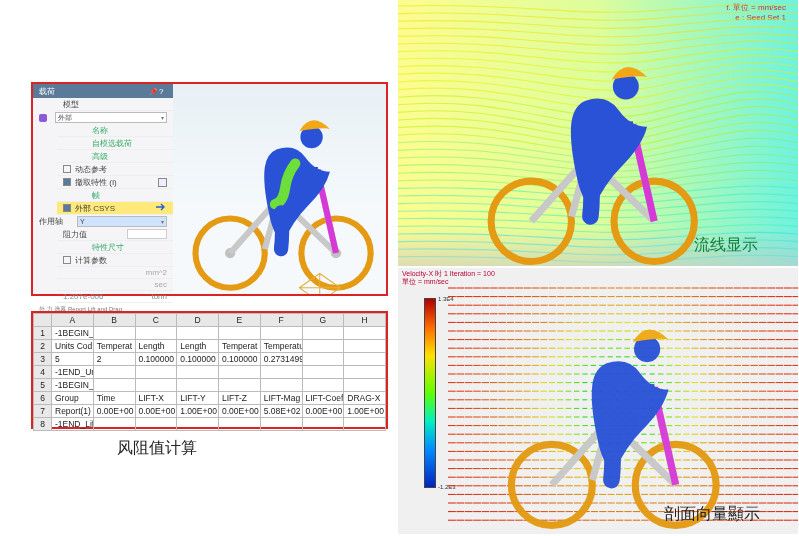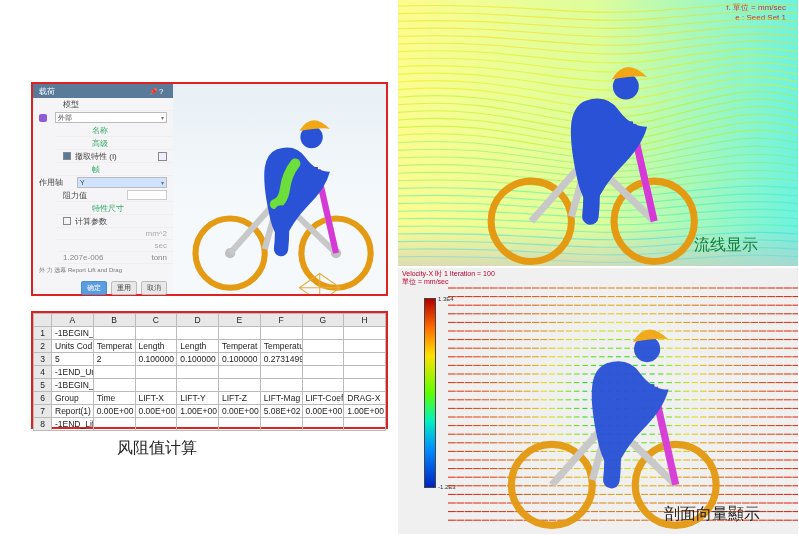--- a/index.html
+++ b/index.html
@@ -88,27 +88,41 @@
       <span>模型</span>
     </div>
     <div class="prop-combo">
       <span style="width:8px;height:8px;background:#8e5bd6;border-radius:2px;margin-right:4px"></span>
       <div class="cb">
         <span>外部</span>
         <span class="arr">▾</span>
       </div>
     </div>
     <div class="prop-row sec">名称</div>
+    <div class="prop-row sec">自模选载荷</div>
     <div class="prop-row sec">高级</div>
+    <div class="prop-row">
+      <span class="chk"></span>
+      <span>动态参考</span>
+    </div>
     <div class="prop-row">
       <span class="chk on"></span>
       <span>撤取特性 (I)</span>
       <span style="margin-left:auto;width:9px;height:9px;border:1px solid #888;background:#eef"></span>
     </div>
     <div class="prop-row sec">帧</div>
+    <div class="prop-row yellow-row">
+      <span class="chk on"></span>
+      <span>外部 CSYS</span>
+      <span style="margin-left:auto">
+        <svg width="12" height="9">
+            <path d="M1 4 h7 M6 1 l3 3 -3 3" stroke="#2a5cd6" fill="none" stroke-width="1.4"></path>
+          </svg>
+      </span>
+    </div>
     <div class="prop-combo">
       <span style="width:34px">作用轴</span>
       <div class="cb" style="background:#cfe3ff">
         <span>Y</span>
         <span class="arr">▾</span>
       </div>
     </div>
     <div class="prop-row">
       <span>阻力值</span>
       <input type="text" style="margin-left: auto;">

